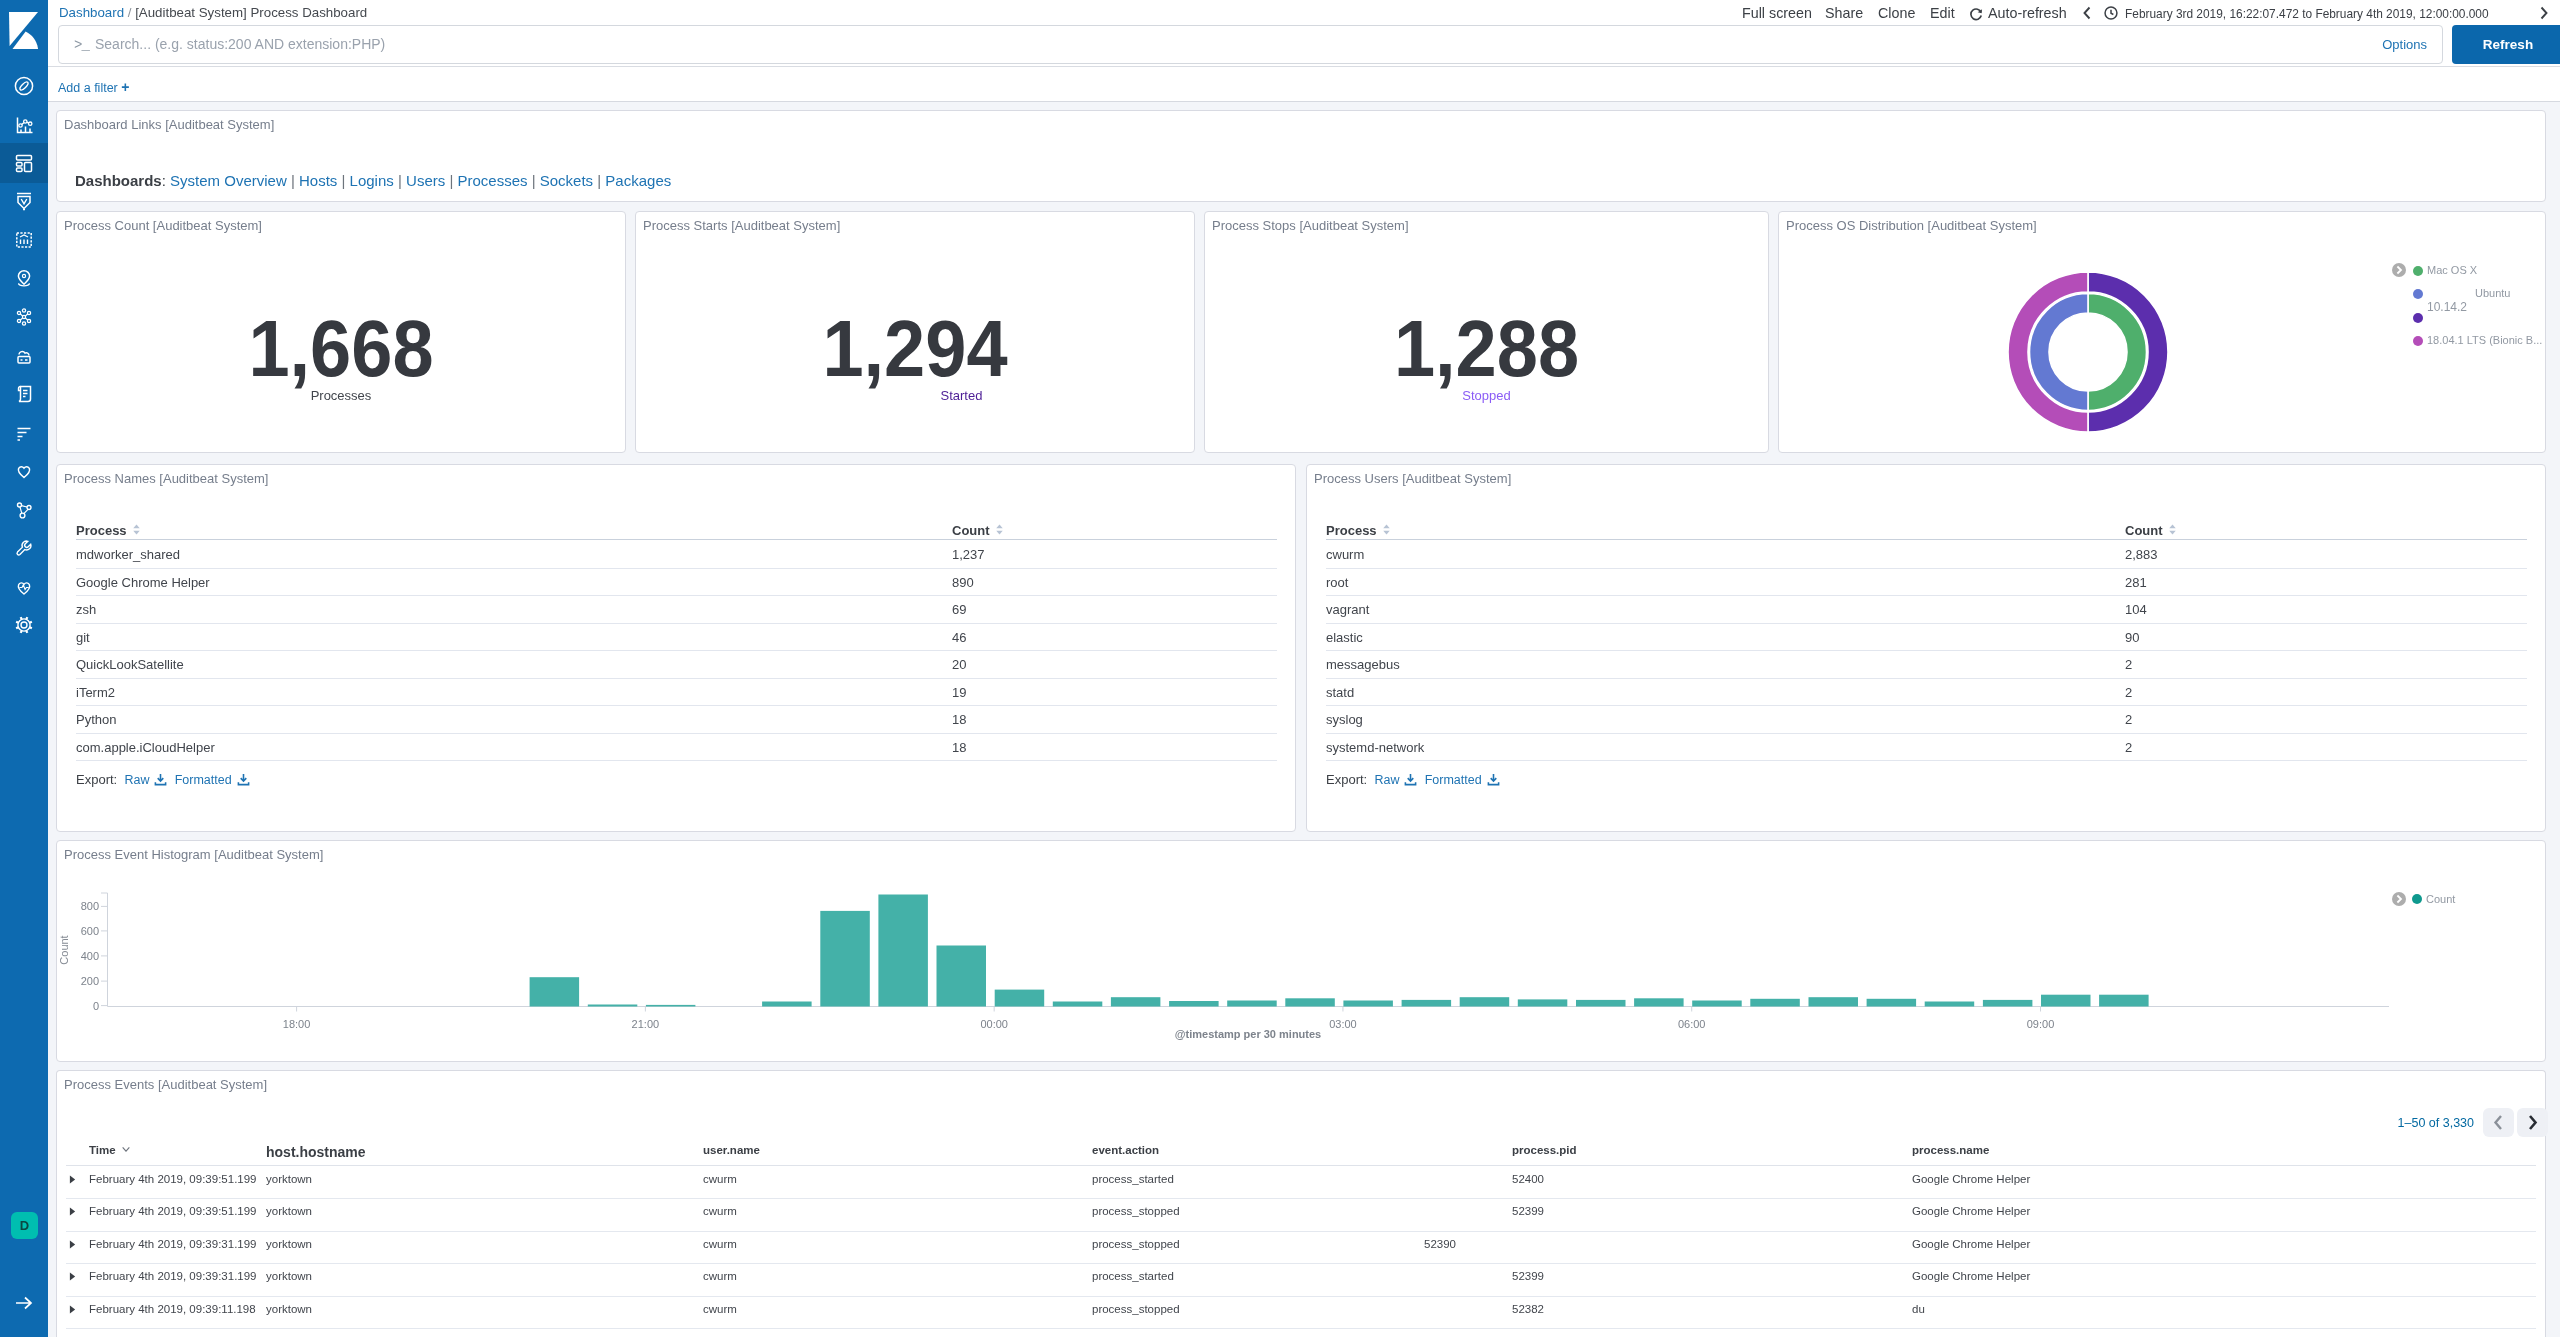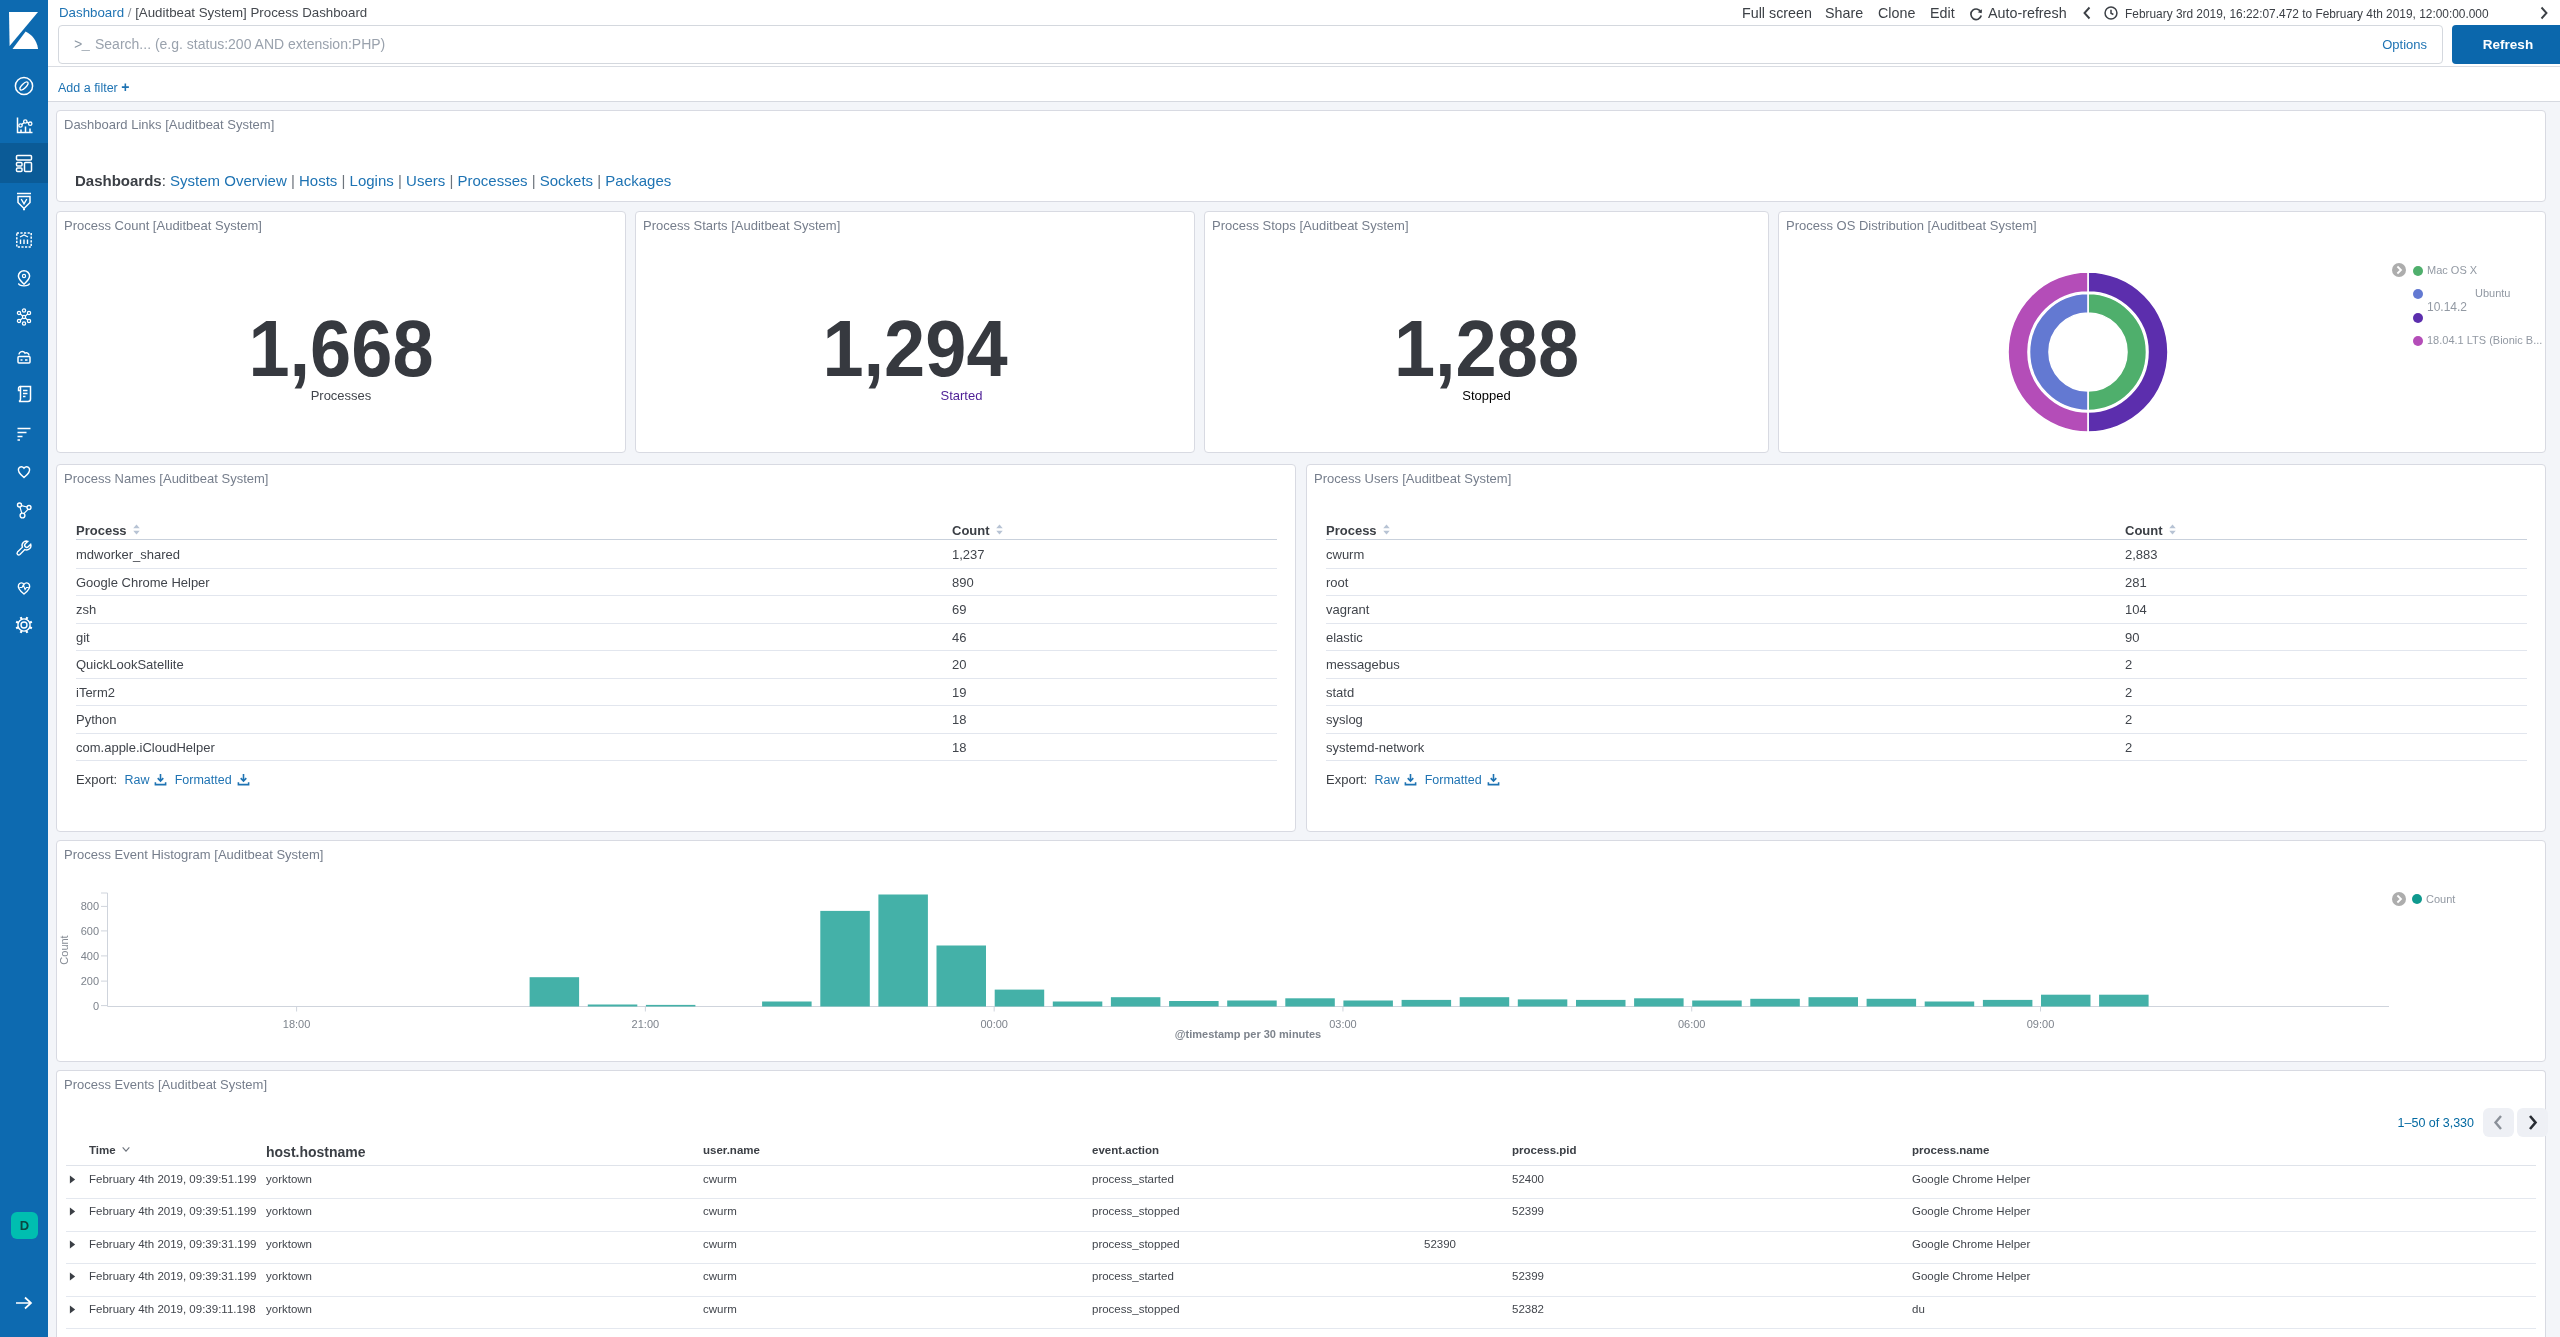--- a/index.html
+++ b/index.html
@@ -150,21 +150,21 @@
 <div class="ptitle" style="left:64px;top:218px;">Process Count [Auditbeat System]</div>
 <div class="abs" style="left:56px;top:309px;width:570px;text-align:center;font-size:80px;font-weight:bold;color:#36393f;line-height:80px;transform:scaleX(0.925);">1,668</div>
 <div class="abs" style="left:56px;top:388px;width:570px;text-align:center;font-size:13px;color:#41454c;">Processes</div>
 <div class="panel" style="left:635px;top:211px;width:560px;height:242px;"></div>
 <div class="ptitle" style="left:643px;top:218px;">Process Starts [Auditbeat System]</div>
 <div class="abs" style="left:635px;top:309px;width:560px;text-align:center;font-size:80px;font-weight:bold;color:#36393f;line-height:80px;transform:scaleX(0.925);">1,294</div>
 <div class="abs" style="left:635px;top:388px;width:653px;text-align:center;font-size:13px;color:#4c1d95;">Started</div>
 <div class="panel" style="left:1204px;top:211px;width:565px;height:242px;"></div>
 <div class="ptitle" style="left:1212px;top:218px;">Process Stops [Auditbeat System]</div>
 <div class="abs" style="left:1204px;top:309px;width:565px;text-align:center;font-size:80px;font-weight:bold;color:#36393f;line-height:80px;transform:scaleX(0.925);">1,288</div>
-<div class="abs" style="left:1204px;top:388px;width:565px;text-align:center;font-size:13px;color:#000000;">Stopped</div>
+<div class="abs" style="left:1204px;top:388px;width:565px;text-align:center;font-size:13px;color:#8b5cf6;">Stopped</div>
 <div class="panel" style="left:1778px;top:211px;width:768px;height:242px;"></div>
 <div class="ptitle" style="left:1786px;top:218px;">Process OS Distribution [Auditbeat System]</div>
 <svg class="abs" style="left:2008px;top:272px;" width="160" height="160" viewBox="-80 -80 160 160">
     <path d="M0 -58.5 A 58.5 58.5 0 0 1 0 58.5 L 0 39 A 39 39 0 0 0 0 -39 Z" fill="#4faf6c" stroke="#fff" stroke-width="1.6"></path>
     <path d="M0 -58.5 A 58.5 58.5 0 0 0 0 58.5 L 0 39 A 39 39 0 0 1 0 -39 Z" fill="#6379d2" stroke="#fff" stroke-width="1.6"></path>
     <path d="M0 -80 A 80 80 0 0 1 0 80 L 0 60 A 60 60 0 0 0 0 -60 Z" fill="#5c2ead" stroke="#fff" stroke-width="1.6"></path>
     <path d="M0 -80 A 80 80 0 0 0 0 80 L 0 60 A 60 60 0 0 1 0 -60 Z" fill="#b44db8" stroke="#fff" stroke-width="1.6"></path>
   </svg>
 <svg class="abs" style="left:2392px;top:263px;" width="14" height="14" viewBox="0 0 14 14">
     <circle cx="7" cy="7" r="7" fill="#adadad"></circle>

